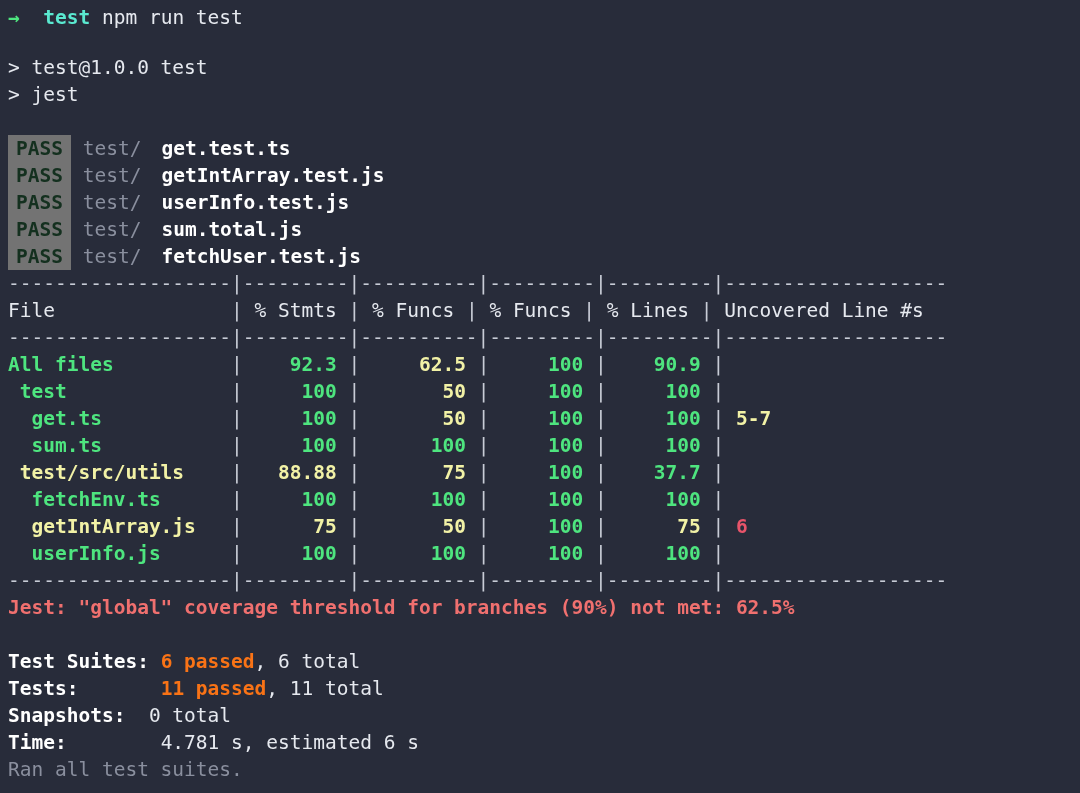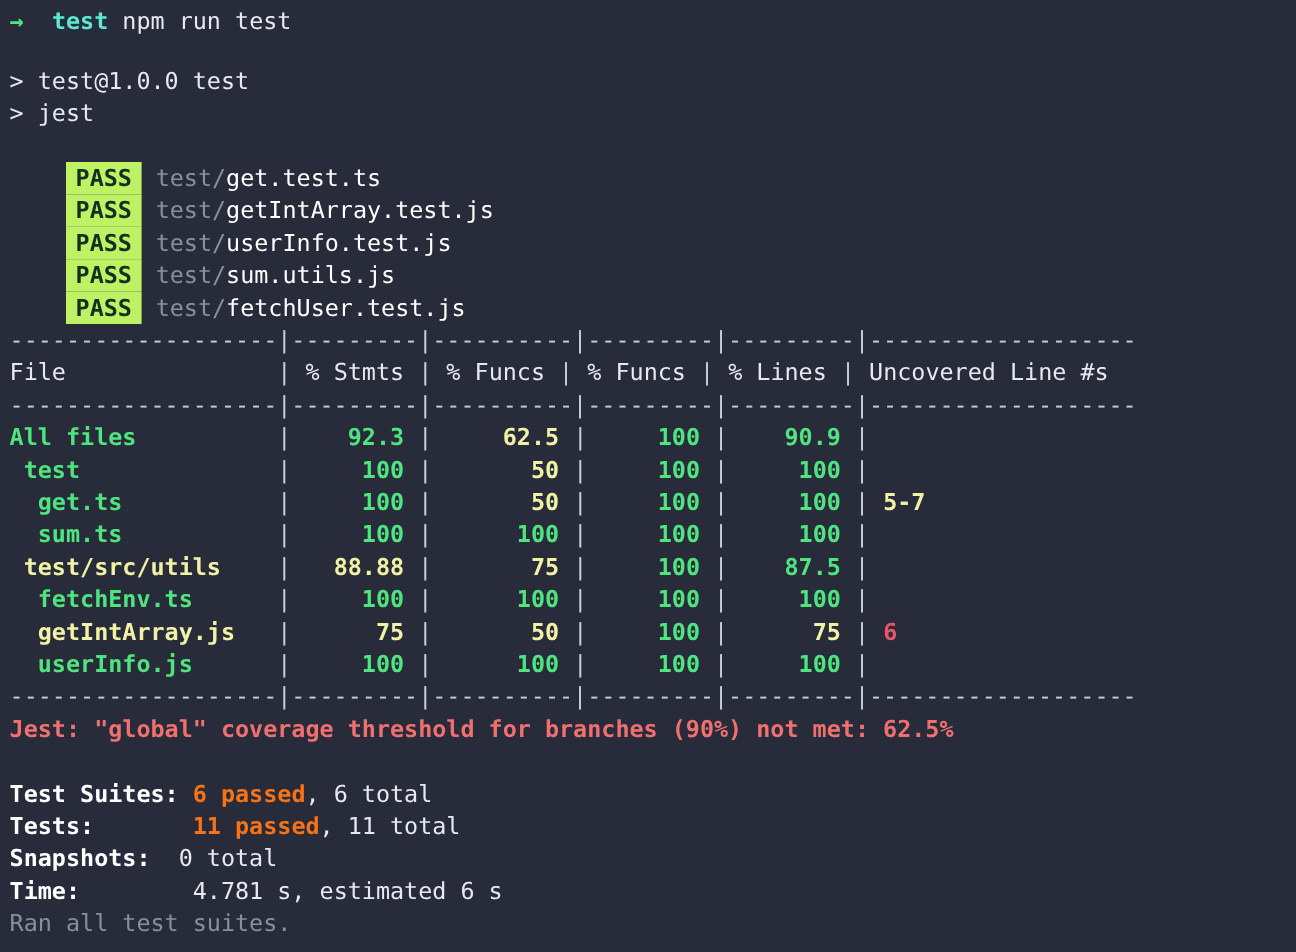--- a/index.html
+++ b/index.html
@@ -37,29 +37,28 @@
   .prompt-row { padding-top: 4px; }
   .arrow { color: #4ee57f; font-weight: bold; }
   .cwd { color: #5ae9d0; font-weight: bold; }
   .cmd { color: #e6e9ef; }
 
   .npm-line { color: #e6e9ef; }
 
   
   .pass-row { padding-left: 8px; white-space: pre; height: 27px; }
   .pass-badge {
-    background: #bef264;
+    background: #737373;
     color: #14301f;
     font-weight: bold;
     padding: 0 8px;
     display: inline-block;
-    margin-left: 47px;
   }
   .suite-dim { color: #8a8f9e; }
-  .suite-name { color: #ffffff; font-weight: normal; }
+  .suite-name { color: #ffffff; font-weight: bold; margin-left: 20px; }
 
   
   .sep { color: #c8ccd6; }
   .thead { color: #e6e9ef; }
   .g { color: #4ee57f; font-weight: bold; }
   .y { color: #f2f2a6; font-weight: bold; }
   .r { color: #e8546a; font-weight: bold; }
   .bar { color: #c8ccd6; }
   .plain { color: #e6e9ef; }
 
@@ -81,33 +80,33 @@
 
   <div class="line npm-line">&gt; test@1.0.0 test</div>
   <div class="line npm-line">&gt; jest</div>
 
   <div class="line blank"> </div>
 
   <div id="suites">
       <div class="pass-row"><span class="pass-badge">PASS</span><span> </span><span class="suite-dim">test/</span><span class="suite-name">get.test.ts</span></div>
       <div class="pass-row"><span class="pass-badge">PASS</span><span> </span><span class="suite-dim">test/</span><span class="suite-name">getIntArray.test.js</span></div>
       <div class="pass-row"><span class="pass-badge">PASS</span><span> </span><span class="suite-dim">test/</span><span class="suite-name">userInfo.test.js</span></div>
-      <div class="pass-row"><span class="pass-badge">PASS</span><span> </span><span class="suite-dim">test/</span><span class="suite-name">sum.utils.js</span></div>
+      <div class="pass-row"><span class="pass-badge">PASS</span><span> </span><span class="suite-dim">test/</span><span class="suite-name">sum.total.js</span></div>
       <div class="pass-row"><span class="pass-badge">PASS</span><span> </span><span class="suite-dim">test/</span><span class="suite-name">fetchUser.test.js</span></div>
     </div>
 
   <div id="table">
       <div class="line"><span class="sep">-------------------|---------|----------|---------|---------|-------------------</span></div>
       <div class="line"><span class="thead">File               </span><span class="bar">|</span><span class="thead"> % Stmts </span><span class="bar">|</span><span class="thead"> % Funcs </span><span class="bar">|</span><span class="thead"> % Funcs </span><span class="bar">|</span><span class="thead"> % Lines </span><span class="bar">|</span><span class="thead"> Uncovered Line #s </span></div>
       <div class="line"><span class="sep">-------------------|---------|----------|---------|---------|-------------------</span></div>
       <div class="line"><span class="g">All files          </span><span class="bar">|</span><span class="g">    92.3 </span><span class="bar">|</span><span class="y">     62.5 </span><span class="bar">|</span><span class="g">     100 </span><span class="bar">|</span><span class="g">    90.9 </span><span class="bar">|</span><span class="plain"></span></div>
       <div class="line"><span class="g"> test              </span><span class="bar">|</span><span class="g">     100 </span><span class="bar">|</span><span class="y">       50 </span><span class="bar">|</span><span class="g">     100 </span><span class="bar">|</span><span class="g">     100 </span><span class="bar">|</span><span class="plain"></span></div>
       <div class="line"><span class="g">  get.ts           </span><span class="bar">|</span><span class="g">     100 </span><span class="bar">|</span><span class="y">       50 </span><span class="bar">|</span><span class="g">     100 </span><span class="bar">|</span><span class="g">     100 </span><span class="bar">|</span><span class="y"> 5-7</span></div>
       <div class="line"><span class="g">  sum.ts           </span><span class="bar">|</span><span class="g">     100 </span><span class="bar">|</span><span class="g">      100 </span><span class="bar">|</span><span class="g">     100 </span><span class="bar">|</span><span class="g">     100 </span><span class="bar">|</span><span class="plain"></span></div>
-      <div class="line"><span class="y"> test/src/utils    </span><span class="bar">|</span><span class="y">   88.88 </span><span class="bar">|</span><span class="y">       75 </span><span class="bar">|</span><span class="g">     100 </span><span class="bar">|</span><span class="g">    87.5 </span><span class="bar">|</span><span class="plain"></span></div>
+      <div class="line"><span class="y"> test/src/utils    </span><span class="bar">|</span><span class="y">   88.88 </span><span class="bar">|</span><span class="y">       75 </span><span class="bar">|</span><span class="g">     100 </span><span class="bar">|</span><span class="g">    37.7 </span><span class="bar">|</span><span class="plain"></span></div>
       <div class="line"><span class="g">  fetchEnv.ts      </span><span class="bar">|</span><span class="g">     100 </span><span class="bar">|</span><span class="g">      100 </span><span class="bar">|</span><span class="g">     100 </span><span class="bar">|</span><span class="g">     100 </span><span class="bar">|</span><span class="plain"></span></div>
       <div class="line"><span class="y">  getIntArray.js   </span><span class="bar">|</span><span class="y">      75 </span><span class="bar">|</span><span class="y">       50 </span><span class="bar">|</span><span class="g">     100 </span><span class="bar">|</span><span class="y">      75 </span><span class="bar">|</span><span class="r"> 6</span></div>
       <div class="line"><span class="g">  userInfo.js      </span><span class="bar">|</span><span class="g">     100 </span><span class="bar">|</span><span class="g">      100 </span><span class="bar">|</span><span class="g">     100 </span><span class="bar">|</span><span class="g">     100 </span><span class="bar">|</span><span class="plain"></span></div>
       <div class="line"><span class="sep">-------------------|---------|----------|---------|---------|-------------------</span></div>
     </div>
 
   <div class="line err">Jest: "global" coverage threshold for branches (90%) not met: 62.5%</div>
 
   <div class="line blank"> </div>
 

